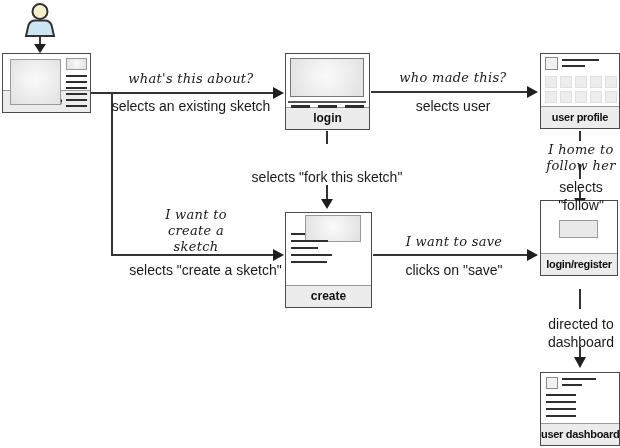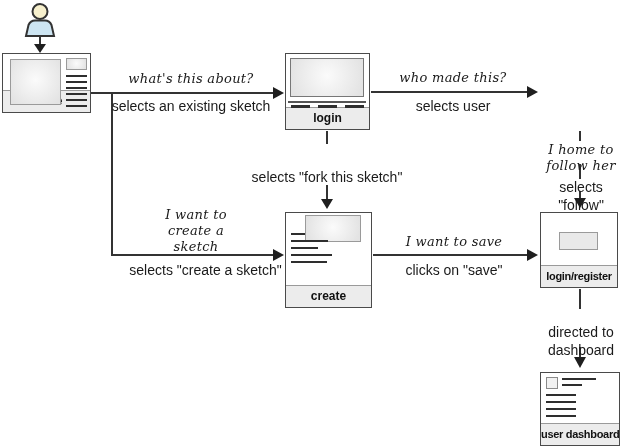--- a/index.html
+++ b/index.html
@@ -107,34 +107,52 @@
     <div class="node-content">
       <div class="wf-rect" style="left:4px;top:4px;width:74px;height:39px;border-color:#777"></div>
       <div class="wf-thin" style="left:2px;top:47px;width:78px"></div>
       <div class="wf-line" style="left:5px;top:51px;width:19px;height:2.5px"></div>
       <div class="wf-line" style="left:32px;top:51px;width:19px;height:2.5px"></div>
       <div class="wf-line" style="left:59px;top:51px;width:19px;height:2.5px"></div>
     </div>
     <div class="node-label">login</div>
   </div>
 
+  <div class="node" style="left:540px;top:53px;width:80px;height:76px">
+    <div class="node-content">
+      <div class="wf-avatar" style="left:4px;top:3px;width:13px;height:13px"></div>
+      <div class="wf-line" style="left:21px;top:5px;width:37px"></div>
+      <div class="wf-line" style="left:21px;top:11px;width:23px;height:1.5px"></div>
+      <div class="wf-cell" style="left:4px;top:22px"></div>
+      <div class="wf-cell" style="left:19px;top:22px"></div>
+      <div class="wf-cell" style="left:34px;top:22px"></div>
+      <div class="wf-cell" style="left:49px;top:22px"></div>
+      <div class="wf-cell" style="left:64px;top:22px"></div>
+      <div class="wf-cell" style="left:4px;top:37px"></div>
+      <div class="wf-cell" style="left:19px;top:37px"></div>
+      <div class="wf-cell" style="left:34px;top:37px"></div>
+      <div class="wf-cell" style="left:49px;top:37px"></div>
+      <div class="wf-cell" style="left:64px;top:37px"></div>
+    </div>
+    <div class="node-label small">user profile</div>
+  </div>
 
   <div class="node" style="left:285px;top:212px;width:87px;height:96px">
     <div class="node-content">
       <div class="wf-line" style="left:5px;top:20px;width:29px"></div>
       <div class="wf-rect" style="left:19px;top:2px;width:56px;height:27px"></div>
       <div class="wf-line" style="left:5px;top:27px;width:37px"></div>
       <div class="wf-line" style="left:5px;top:34px;width:27px"></div>
       <div class="wf-line" style="left:5px;top:41px;width:41px"></div>
       <div class="wf-line" style="left:5px;top:48px;width:36px"></div>
     </div>
     <div class="node-label">create</div>
   </div>
 
-  <div class="node" style="left:540px;top:212px;width:78px;height:76px">
+  <div class="node" style="left:540px;top:200px;width:78px;height:76px">
     <div class="node-content">
       <div class="wf-flat" style="left:18px;top:19px;width:39px;height:18px"></div>
     </div>
     <div class="node-label small">login/register</div>
   </div>
 
   <div class="node" style="left:540px;top:372px;width:80px;height:74px">
     <div class="node-content">
       <div class="wf-avatar" style="left:5px;top:4px;width:12px;height:12px"></div>
       <div class="wf-line" style="left:21px;top:5px;width:34px"></div>
@@ -157,15 +175,15 @@
 
   <div class="intent left" style="left:144px;top:207px;width:104px">I want to create a sketch</div>
   <div class="action left" style="left:123px;top:262px;width:165px">selects "create a sketch"</div>
 
   <div class="intent" style="left:378px;top:234px;width:152px">I want to save</div>
   <div class="action" style="left:378px;top:262px;width:152px">clicks on "save"</div>
 
   <div class="intent" style="left:543px;top:142px;width:76px">I home to follow her</div>
   <div class="action" style="left:535px;top:179px;width:92px">selects "follow"</div>
 
-  <div class="action" style="left:543px;top:324px;width:76px">directed to dashboard</div>
+  <div class="action" style="left:543px;top:316px;width:76px">directed to dashboard</div>
 
 </div>
 
 </body></html>

